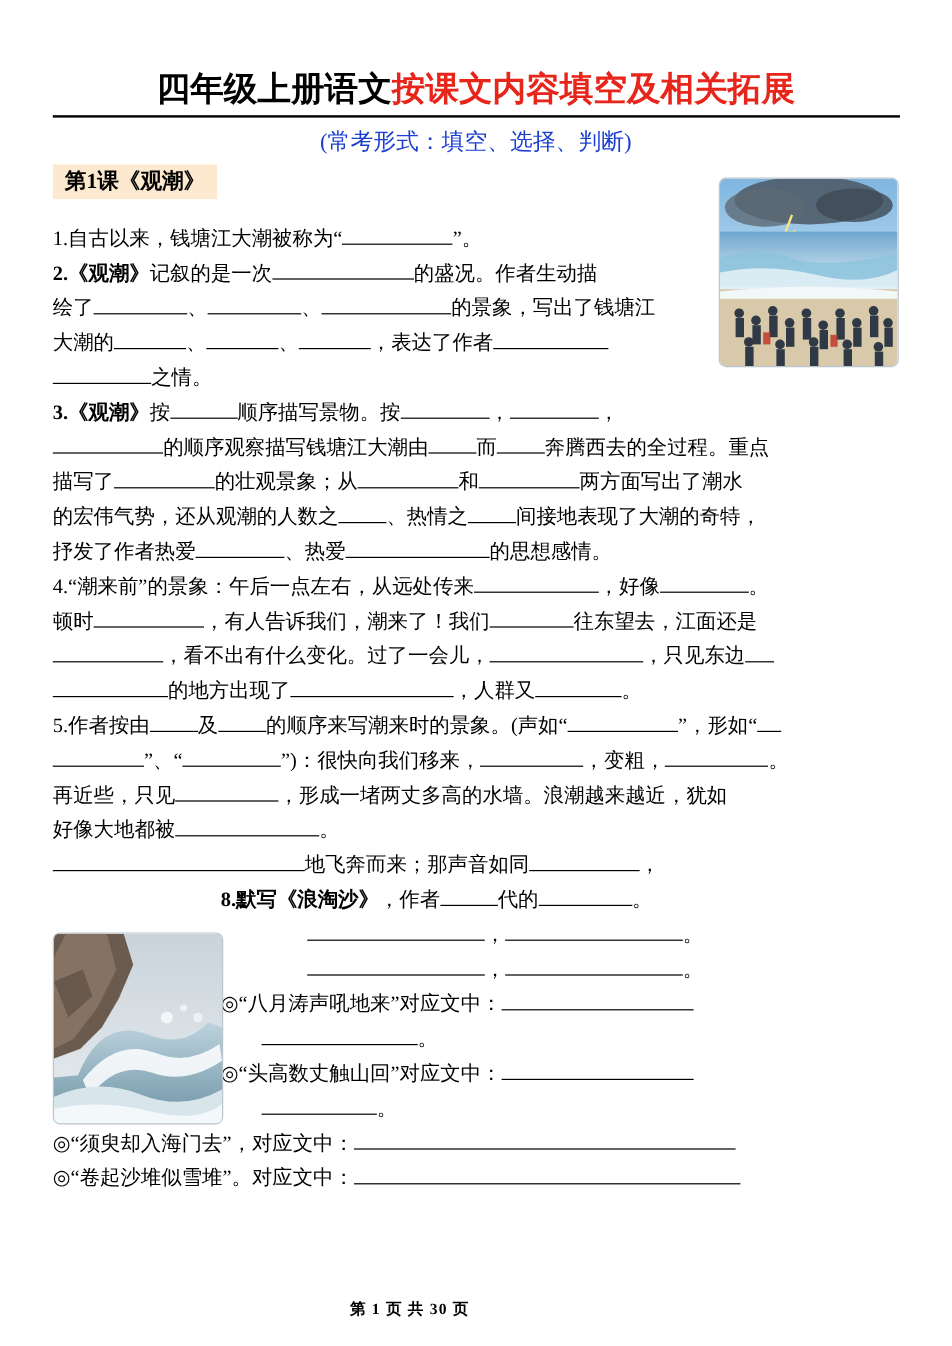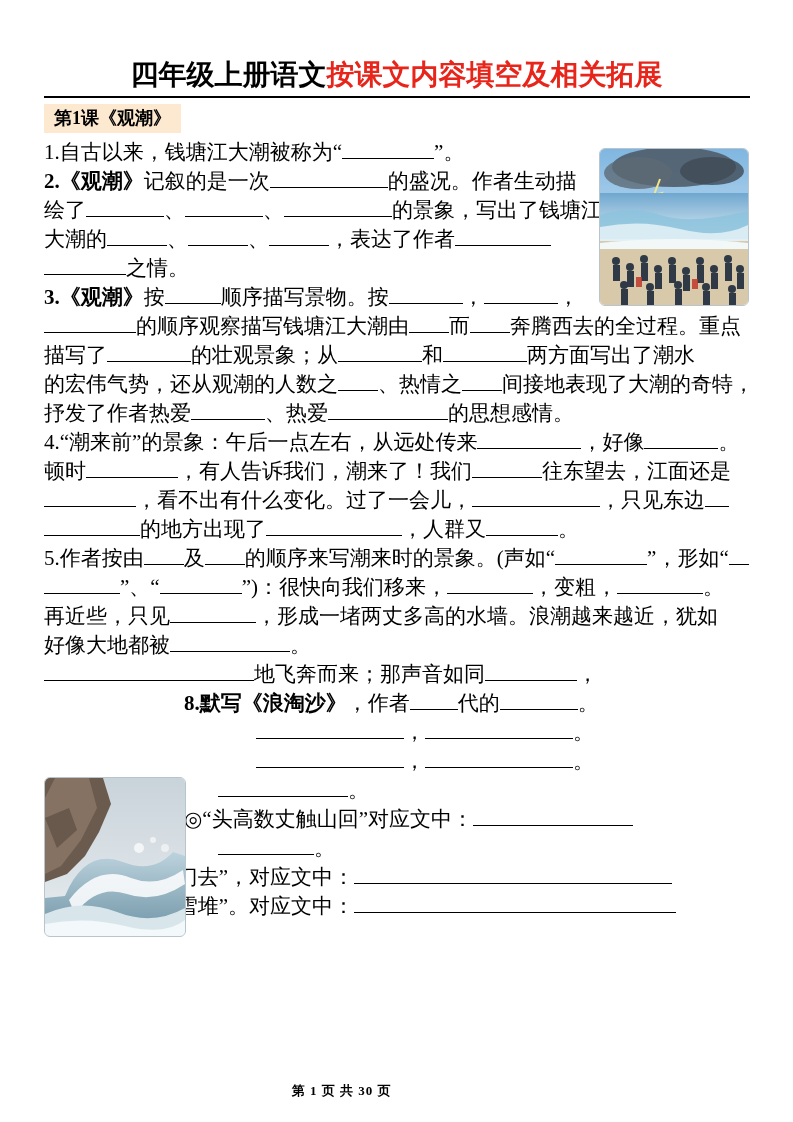--- a/index.html
+++ b/index.html
@@ -53,22 +53,22 @@
   .lesson-head span {
     display: inline-block;
     background: #fde9cf;
     font-size: 18px;
     font-weight: bold;
     padding: 2px 10px 3px 10px;
     color: #000;
   }
   
   .body-area {
-    margin-top: 5px;
-    font-size: 21px;
+    margin-top: 18px;
+    font-size: 17px;
     line-height: 29px;
   }
   p.ln {
     margin: 0;
     padding: 0;
     white-space: nowrap;
   }
   .bold { font-weight: bold; }
   .u {
     display: inline-block;
@@ -114,20 +114,21 @@
 </head>
 <body>
 
 <div class="page">
 
   <div class="title-line">
     <span class="title-black">四年级上册语文</span><span class="title-red">按课文内容填空及相关拓展</span>
   </div>
   <span class="title-underline"></span>
 
+  <div class="subtitle">(常考形式：填空、选择、判断)</div>
 
   <div class="lesson-head">
     <span>第1课《观潮》</span>
   </div>
 
   <div class="img-top">
     <svg viewBox="0 0 148 156" width="148" height="156" preserveAspectRatio="none">
       <defs>
         <linearGradient id="skyg" x1="0" y1="0" x2="0" y2="1">
           <stop offset="0%" stop-color="#7fb6e0"></stop>
@@ -255,20 +256,23 @@
     <div class="indent-block">
       <p class="ln">
         <span class="bold">8.默写《浪淘沙》</span><span>，作者</span><span class="u" style="width:48px"></span><span>代的</span><span class="u" style="width:78px"></span><span>。</span>
       </p>
       <p class="ln" style="padding-left:72px">
         <span class="u" style="width:148px"></span><span>，</span><span class="u" style="width:148px"></span><span>。</span>
       </p>
       <p class="ln" style="padding-left:72px">
         <span class="u" style="width:148px"></span><span>，</span><span class="u" style="width:148px"></span><span>。</span>
       </p>
+      <p class="ln">
+        <span>◎“八月涛声吼地来”对应文中：</span><span class="u" style="width:160px"></span>
+      </p>
       <p class="ln" style="padding-left:34px">
         <span class="u" style="width:130px"></span><span>。</span>
       </p>
       <p class="ln">
         <span>◎“头高数丈触山回”对应文中：</span><span class="u" style="width:160px"></span>
       </p>
       <p class="ln" style="padding-left:34px">
         <span class="u" style="width:96px"></span><span>。</span>
       </p>
     </div>

